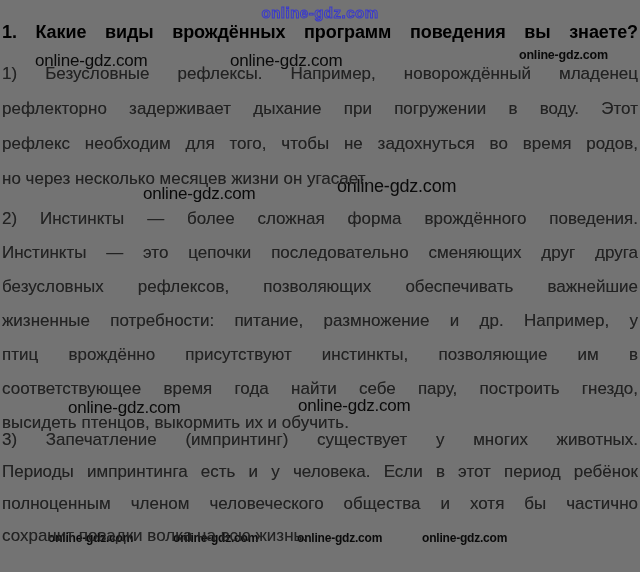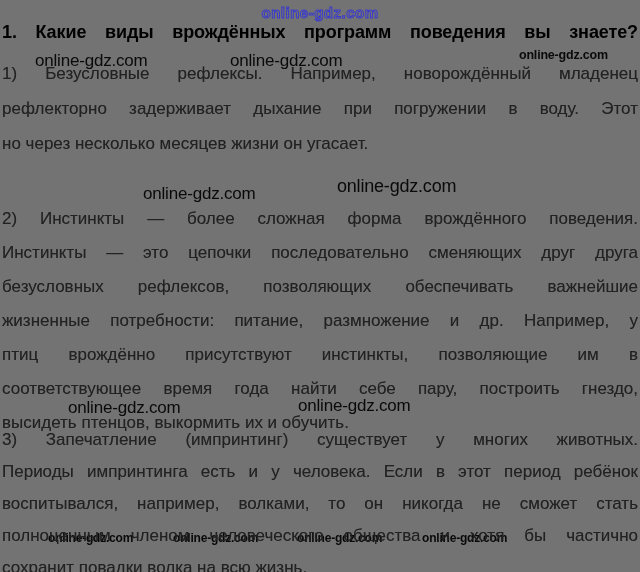--- a/index.html
+++ b/index.html
@@ -85,34 +85,34 @@
   <div class="wm wm-lg wm-c1">online-gdz.com</div>
   <div class="wm wm-lg wm-c2">online-gdz.com</div>
   <div class="wm wm-sm wm-d1">online-gdz.com</div>
   <div class="wm wm-sm wm-d2">online-gdz.com</div>
   <div class="wm wm-sm wm-d3">online-gdz.com</div>
   <div class="wm wm-sm wm-d4">online-gdz.com</div>
 
   <div class="para para-1">
     <div class="line">1) Безусловные рефлексы. Например, новорождённый младенец</div>
     <div class="line">рефлекторно задерживает дыхание при погружении в воду. Этот</div>
+    <div class="line">рефлекс необходим для того, чтобы не задохнуться во время родов,</div>
     <div class="line last">но через несколько месяцев жизни он угасает.</div>
   </div>
 
   <div class="para para-2">
     <div class="line">2) Инстинкты — более сложная форма врождённого поведения.</div>
     <div class="line">Инстинкты — это цепочки последовательно сменяющих друг друга</div>
     <div class="line">безусловных рефлексов, позволяющих обеспечивать важнейшие</div>
     <div class="line">жизненные потребности: питание, размножение и др. Например, у</div>
     <div class="line">птиц врождённо присутствуют инстинкты, позволяющие им в</div>
     <div class="line">соответствующее время года найти себе пару, построить гнездо,</div>
     <div class="line last">высидеть птенцов, выкормить их и обучить.</div>
   </div>
 
   <div class="para para-3">
     <div class="line">3) Запечатление (импринтинг) существует у многих животных.</div>
     <div class="line">Периоды импринтинга есть и у человека. Если в этот период ребёнок</div>
-    <div class="line">воспитывался, например, волками, то он никогда не сможет стать</div>
     <div class="line">полноценным членом человеческого общества и хотя бы частично</div>
     <div class="line last">сохранит повадки волка на всю жизнь.</div>
   </div>
 
 </div>
 
 </body></html>

